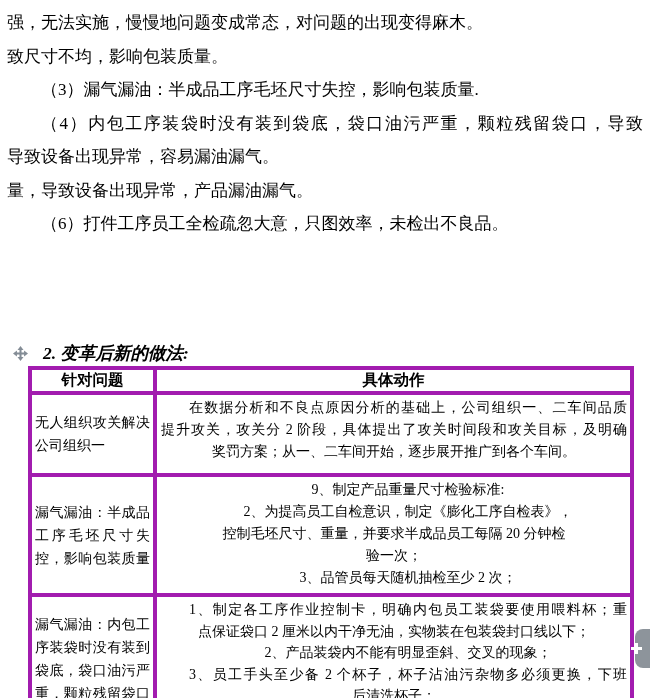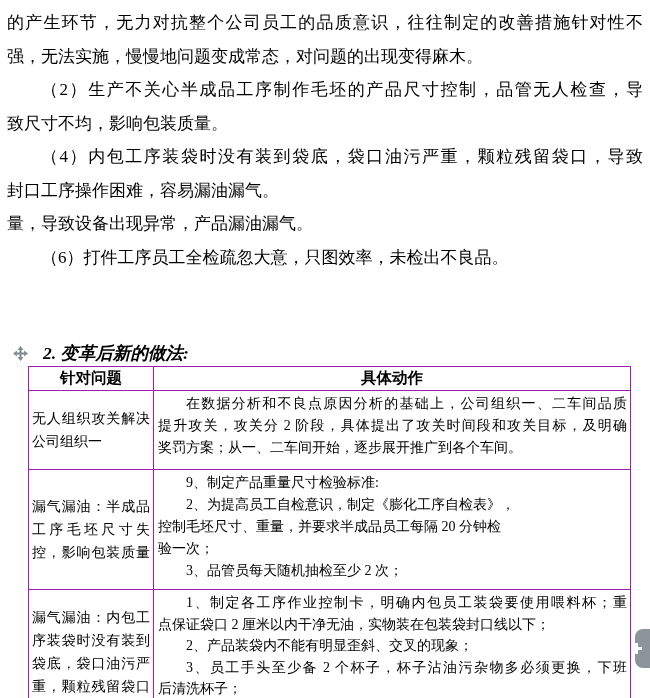--- a/index.html
+++ b/index.html
@@ -20,33 +20,33 @@
 
   
   .heading{
     position:absolute;top:340px;left:7px;width:636px;height:26px;line-height:26px;
     font-weight:bold;font-size:17.5px;padding-left:36px;box-sizing:border-box;white-space:pre;font-style:italic;
   }
 
   
   .tbl-wrap{position:absolute;top:366px;left:28px;width:602px;}
   table{border-collapse:collapse;table-layout:fixed;width:602px;}
-  td,th{border:1px solid #a21caf;padding:0;overflow:hidden;}
+  td,th{border:4px solid #a21caf;padding:0;overflow:hidden;}
   col.c1{width:125px;} col.c2{width:477px;}
   tr.h-head{height:24px;}
   tr.r1{height:72px;} tr.r2{height:120px;} tr.r3{height:110px;} tr.stub{height:12px;}
   th{font-size:15.5px;font-weight:bold;text-align:center;vertical-align:middle;}
   td.left{
     vertical-align:middle;padding:16px 3px;font-size:14px;
   }
   td.left .line{height:23px;line-height:23px;white-space:pre;}
   td.right{
     vertical-align:top;padding:2px 3px 2px 4px;font-size:14px;
   }
-  td.right .line{height:22px;line-height:22px;white-space:pre;}
+  td.right .line{height:22px;line-height:22px;white-space:pre;text-align:center;}
   tr.r3 td.right .line{height:21.5px;line-height:21.5px;}
   td .line.ind{text-indent:28px;}
 
   
   .move-handle{position:absolute;top:346px;left:13px;width:15px;height:15px;cursor:move;}
 
   
   .plus-tab{
     position:absolute;top:629px;right:0;width:15px;height:39px;
     background:#8d949b;border-radius:8px 0 0 8px;cursor:pointer;
@@ -54,26 +54,25 @@
   .plus-icon{position:absolute;left:-4px;top:14px;width:11px;height:11px;}
   .plus-icon::before{content:"";position:absolute;left:0;top:4px;width:11px;height:3px;background:#fff;}
   .plus-icon::after{content:"";position:absolute;left:4px;top:0;width:3px;height:11px;background:#fff;}
 </style>
 </head>
 <body>
 
 <div class="page">
 
   <div class="body-text">
-      <div class="line fill">的产生环节，无力对抗整个公司员工的品质意识，往往制定的改善措施针对性不</div>
       <div class="line">强，无法实施，慢慢地问题变成常态，对问题的出现变得麻木。</div>
-      <div class="line ind fill">（2）生产不关心半成品工序制作毛坯的产品尺寸控制，品管无人检查，导</div>
       <div class="line">致尺寸不均，影响包装质量。</div>
+      <div class="line ind">（3）漏气漏油：半成品工序毛坯尺寸失控，影响包装质量.</div>
       <div class="line ind fill">（4）内包工序装袋时没有装到袋底，袋口油污严重，颗粒残留袋口，导致</div>
-      <div class="line">封口工序操作困难，容易漏油漏气。</div>
+      <div class="line">导致设备出现异常，容易漏油漏气。</div>
       <div class="line">量，导致设备出现异常，产品漏油漏气。</div>
       <div class="line ind">（6）打件工序员工全检疏忽大意，只图效率，未检出不良品。</div>
     </div>
 
   <div class="heading">2. 变革后新的做法:</div>
 
   <div class="move-handle">
     <svg width="15" height="15" viewBox="0 0 16 16">
       <g fill="#848d96">
         <polygon points="8,0 4.8,4.2 11.2,4.2"></polygon>

